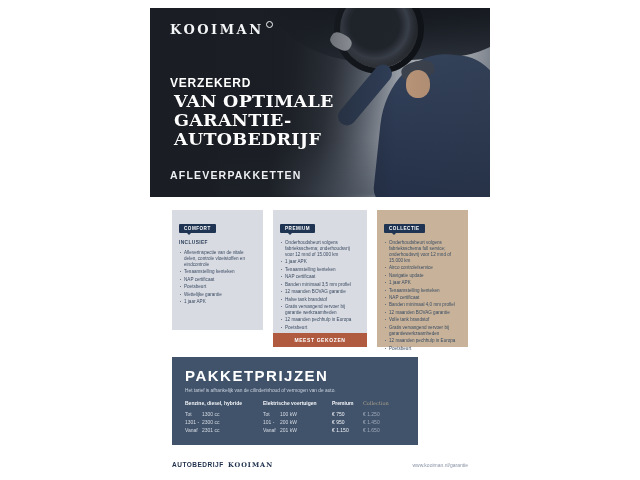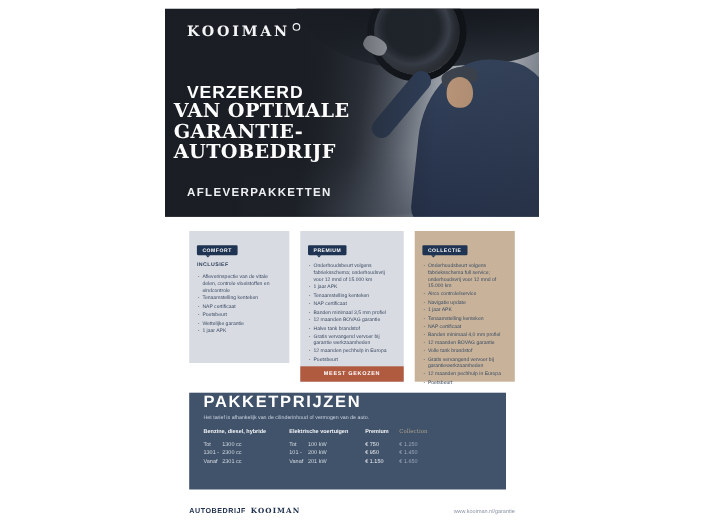--- a/index.html
+++ b/index.html
@@ -28,22 +28,22 @@
          border-radius:50% 50% 20% 20%;transform:rotate(-12deg);}
   .mech-glove{position:absolute;right:138px;top:26px;width:22px;height:15px;background:#cfd3d8;
          border-radius:40%;transform:rotate(30deg);}
   .hero-overlay{position:absolute;inset:0;
          background:linear-gradient(92deg,rgba(26,30,36,.97) 0%,rgba(26,30,36,.95) 36%,rgba(28,32,39,.55) 52%,rgba(28,32,39,.08) 72%,rgba(28,32,39,.25) 100%);}
   .hero-content{position:absolute;inset:0;z-index:3;color:#fff;}
   .brand{position:absolute;left:20px;top:14px;font-family:"DejaVu Serif",serif;font-weight:700;
          font-size:13px;letter-spacing:2.5px;color:#f4f5f6;}
   .brand .mark{display:inline-block;width:5px;height:5px;border:1px solid #f4f5f6;border-radius:50%;
          vertical-align:top;margin-left:2px;margin-top:-1px;}
-  .h-title{position:absolute;left:20px;top:68px;font-size:16px;font-weight:800;letter-spacing:.8px;color:#fff;}
-  .h-serif{position:absolute;left:8px;top:84px;font-family:"DejaVu Serif",serif;font-weight:700;
+  .h-title{position:absolute;left:20px;top:68px;font-size:12px;font-weight:800;letter-spacing:.8px;color:#fff;}
+  .h-serif{position:absolute;left:24px;top:84px;font-family:"DejaVu Serif",serif;font-weight:700;
          font-size:17.5px;line-height:19px;letter-spacing:.3px;color:#fdfdfd;}
   .h-kicker{position:absolute;left:20px;top:161px;font-size:10.5px;font-weight:800;letter-spacing:1.2px;color:#eef0f3;text-align:center;}
 
   
   .cards{position:absolute;left:172px;top:210px;width:296px;display:flex;gap:10px;align-items:flex-start;}
   .card{position:relative;background:#d9dbe2;padding:6px 7px 8px 7px;box-sizing:border-box;color:#3b4c63;}
   .card.c1{width:91px;height:120px;}
   .card.c2{width:94px;height:137px;padding-bottom:18px;}
   .card.c3{width:91px;height:137px;background:#c8b39a;}
   .badge{position:relative;display:inline-block;background:#1f3452;color:#fff;font-size:4.6px;
@@ -51,22 +51,22 @@
   .badge::after{content:"";position:absolute;left:8px;top:100%;border:2px solid transparent;border-top-color:#1f3452;}
   .incl{font-size:4.8px;font-weight:700;letter-spacing:.4px;margin-bottom:5px;color:#2e405a;}
   .bullets{list-style:none;margin:0;padding:0;font-size:4.6px;line-height:1.28;}
   .bullets li{position:relative;padding-left:5px;margin-bottom:1.6px;}
   .bullets li::before{content:"·";position:absolute;left:1px;top:0;font-weight:700;}
   .cta{position:absolute;left:0;right:0;bottom:0;height:14px;background:#b05a40;border:0;cursor:pointer;
        color:#fff;font-family:"Liberation Sans",sans-serif;font-size:5px;font-weight:700;letter-spacing:.6px;
        display:flex;align-items:center;justify-content:center;}
 
   
-  .panel{position:absolute;left:172px;top:357px;width:288px;height:88px;background:#41536b;
-         box-sizing:border-box;padding:0 13px;color:#e8ecf2;}
+  .panel{position:absolute;left:172px;top:357px;width:246px;height:88px;background:#41536b;
+         box-sizing:border-box;padding:10px 13px;color:#e8ecf2;}
   .p-title{font-size:15px;font-weight:800;letter-spacing:1.5px;color:#ffffff;}
   .p-sub{font-size:4.8px;color:#c9d1dd;margin-top:4px;}
   .p-head{display:flex;margin-top:7px;font-size:5px;font-weight:700;color:#f2f4f7;}
   .p-row{display:flex;font-size:5px;color:#d5dae2;margin-top:2.2px;}
   .p-rows{margin-top:5px;}
   .col-a{width:78px;}
   .col-b{width:69px;}
   .col-c{width:31px;}
   .col-d{flex:1;}
   .p-head .col-d{color:#a89e8b;font-family:"DejaVu Serif",serif;font-weight:400;}

